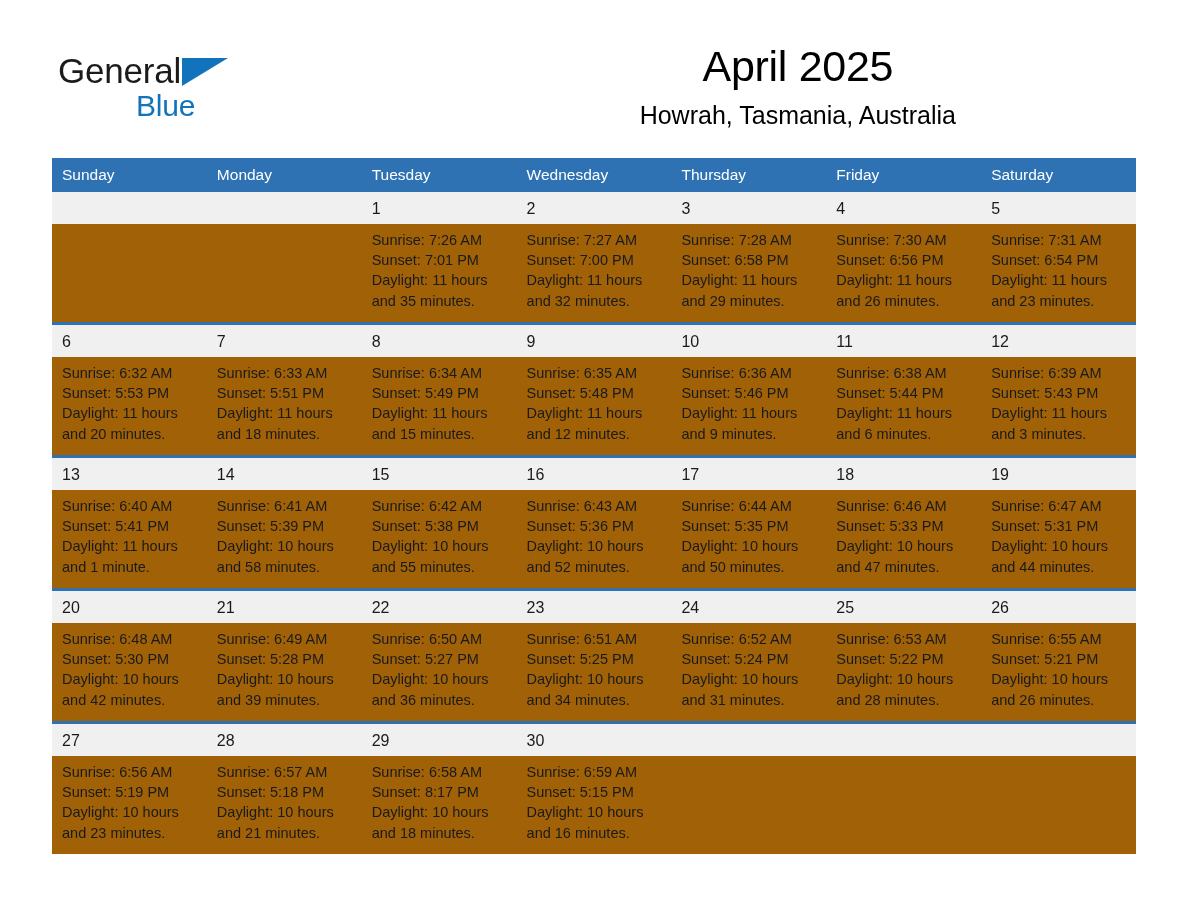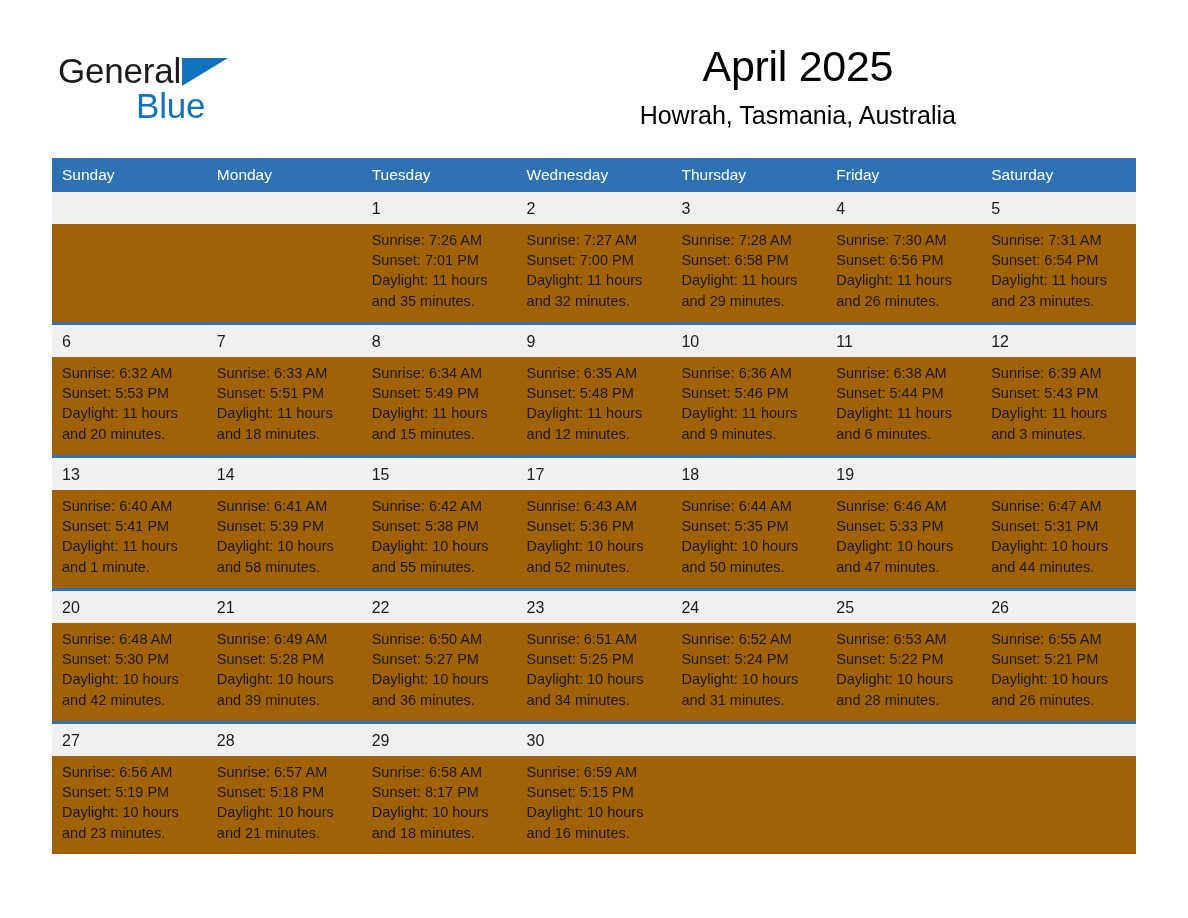--- a/index.html
+++ b/index.html
@@ -53,21 +53,21 @@
   }
   .logo-tri {
     display: inline-block;
     vertical-align: top;
     margin-left: 1px;
     margin-top: 8px;
   }
   .logo-line2 {
     margin-top: -6px;
     margin-left: 78px;
-    font-size: 35px;
+    font-size: 30px;
     font-weight: 400;
     color: #1273bd;
     letter-spacing: -0.2px;
     line-height: 40px;
   }
 
   .title-block {
     position: absolute;
     right: 0;
     top: 0;
@@ -285,20 +285,21 @@
 Daylight: 11 hours
 and 3 minutes.</p>
             </div>
           </div>
         </div>
         <div class="week">
           <div class="week-daynums">
             <div class="daynum">13</div>
             <div class="daynum">14</div>
             <div class="daynum">15</div>
+            <div class="daynum">16</div>
             <div class="daynum">17</div>
             <div class="daynum">18</div>
             <div class="daynum">19</div>
           </div>
           <div class="week-cells">
             <div class="cell">
               <p>Sunrise: 6:40 AM
 Sunset: 5:41 PM
 Daylight: 11 hours
 and 1 minute.</p>

